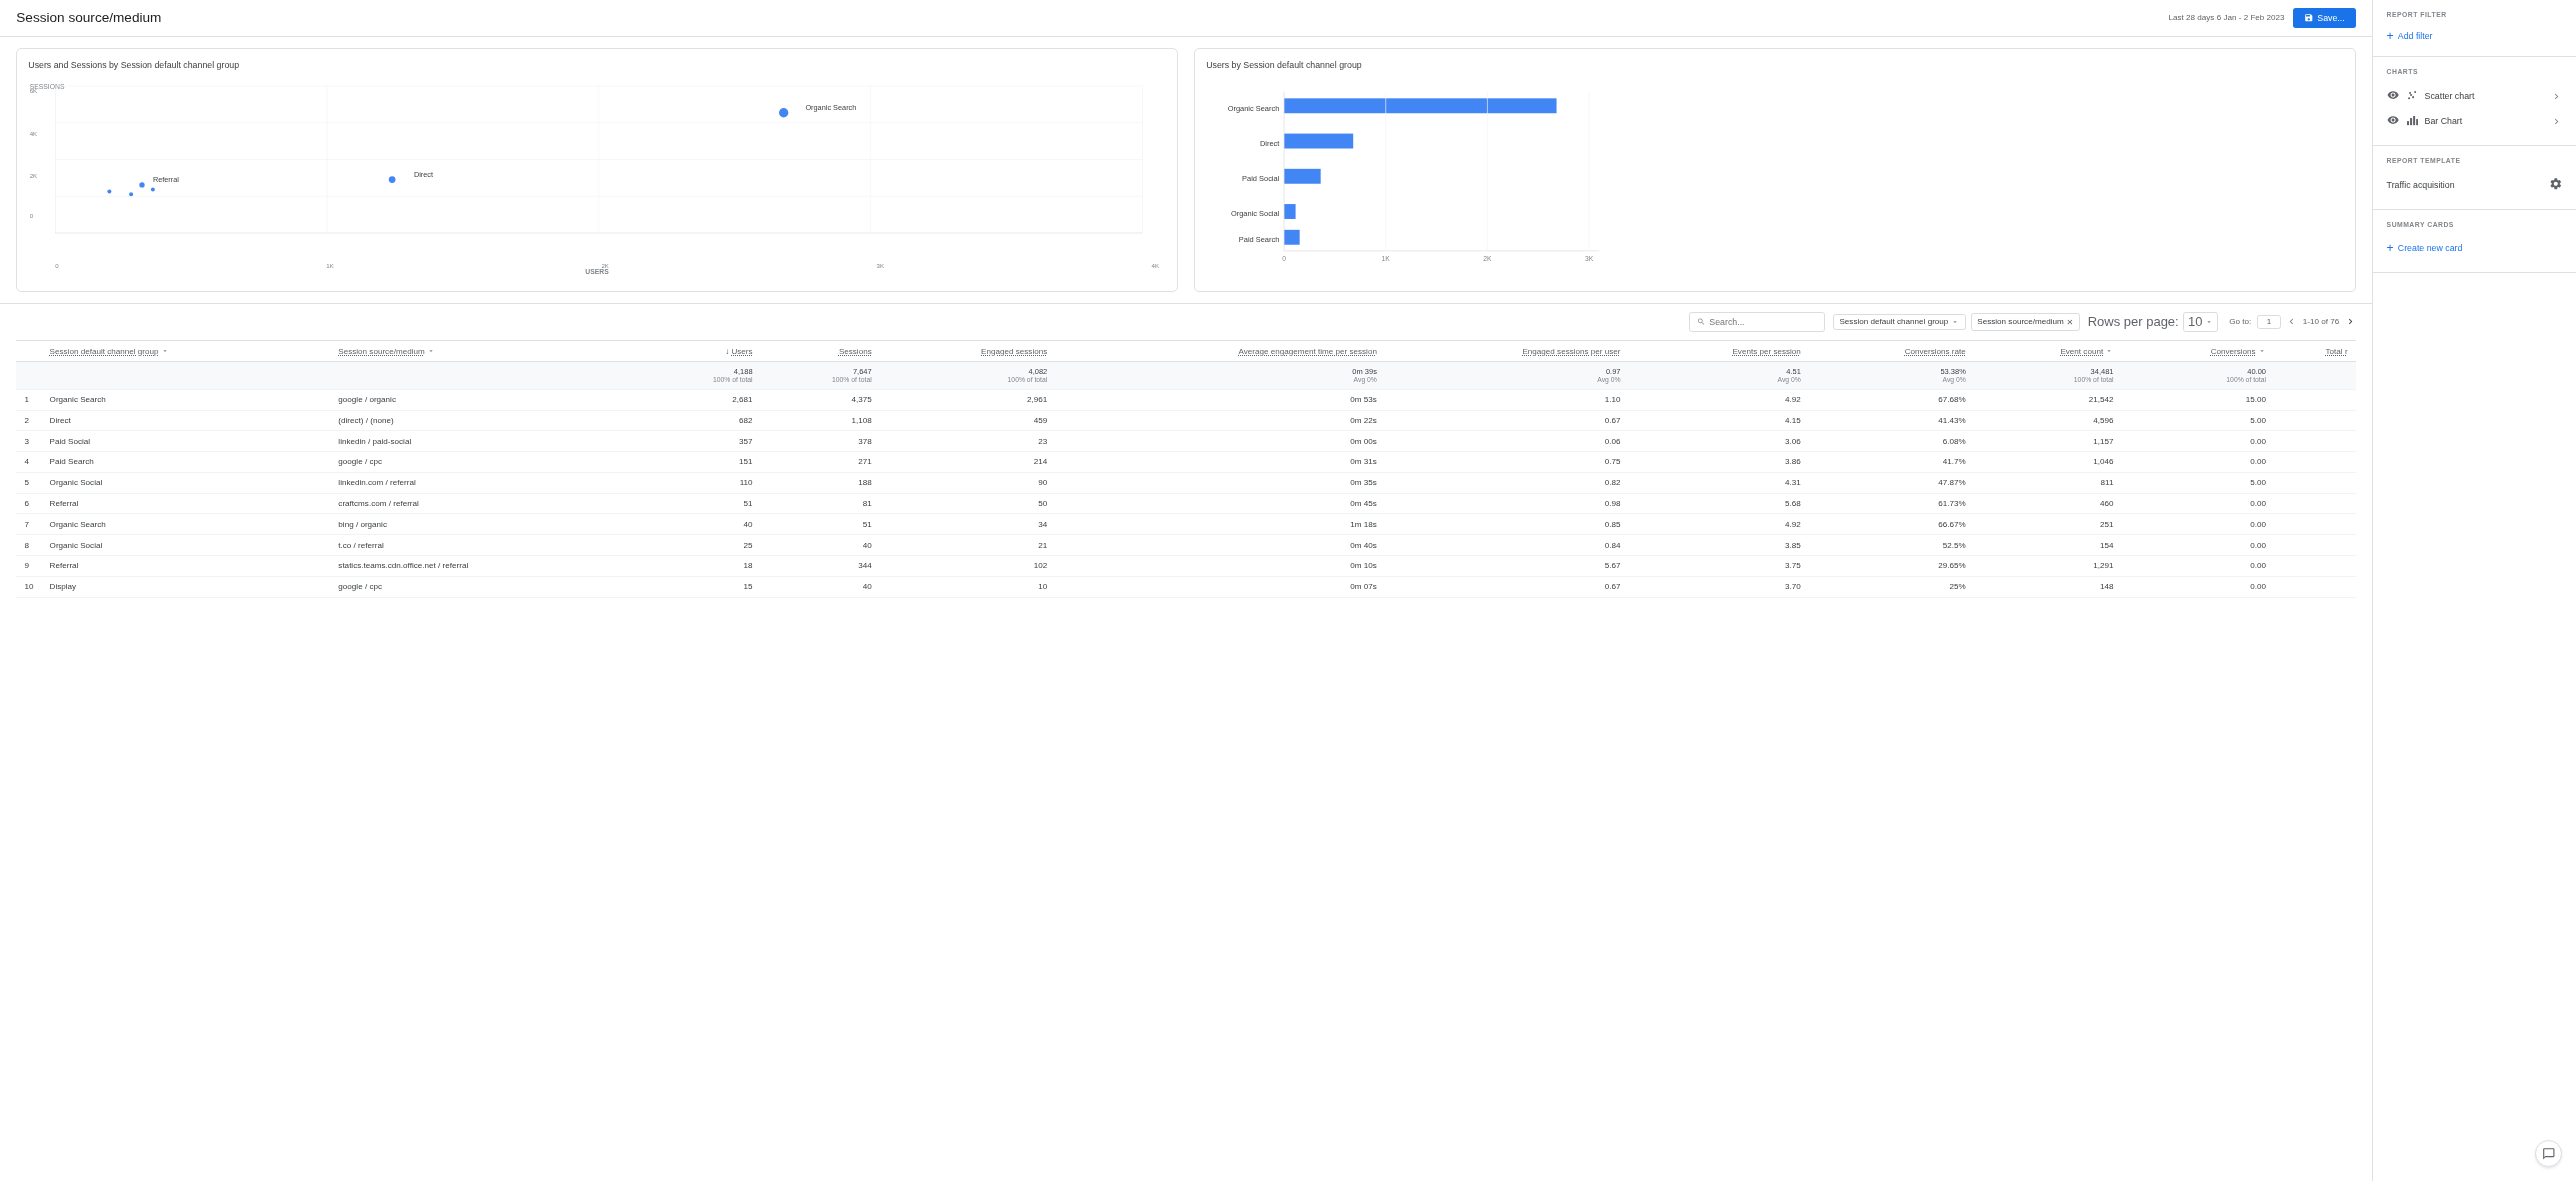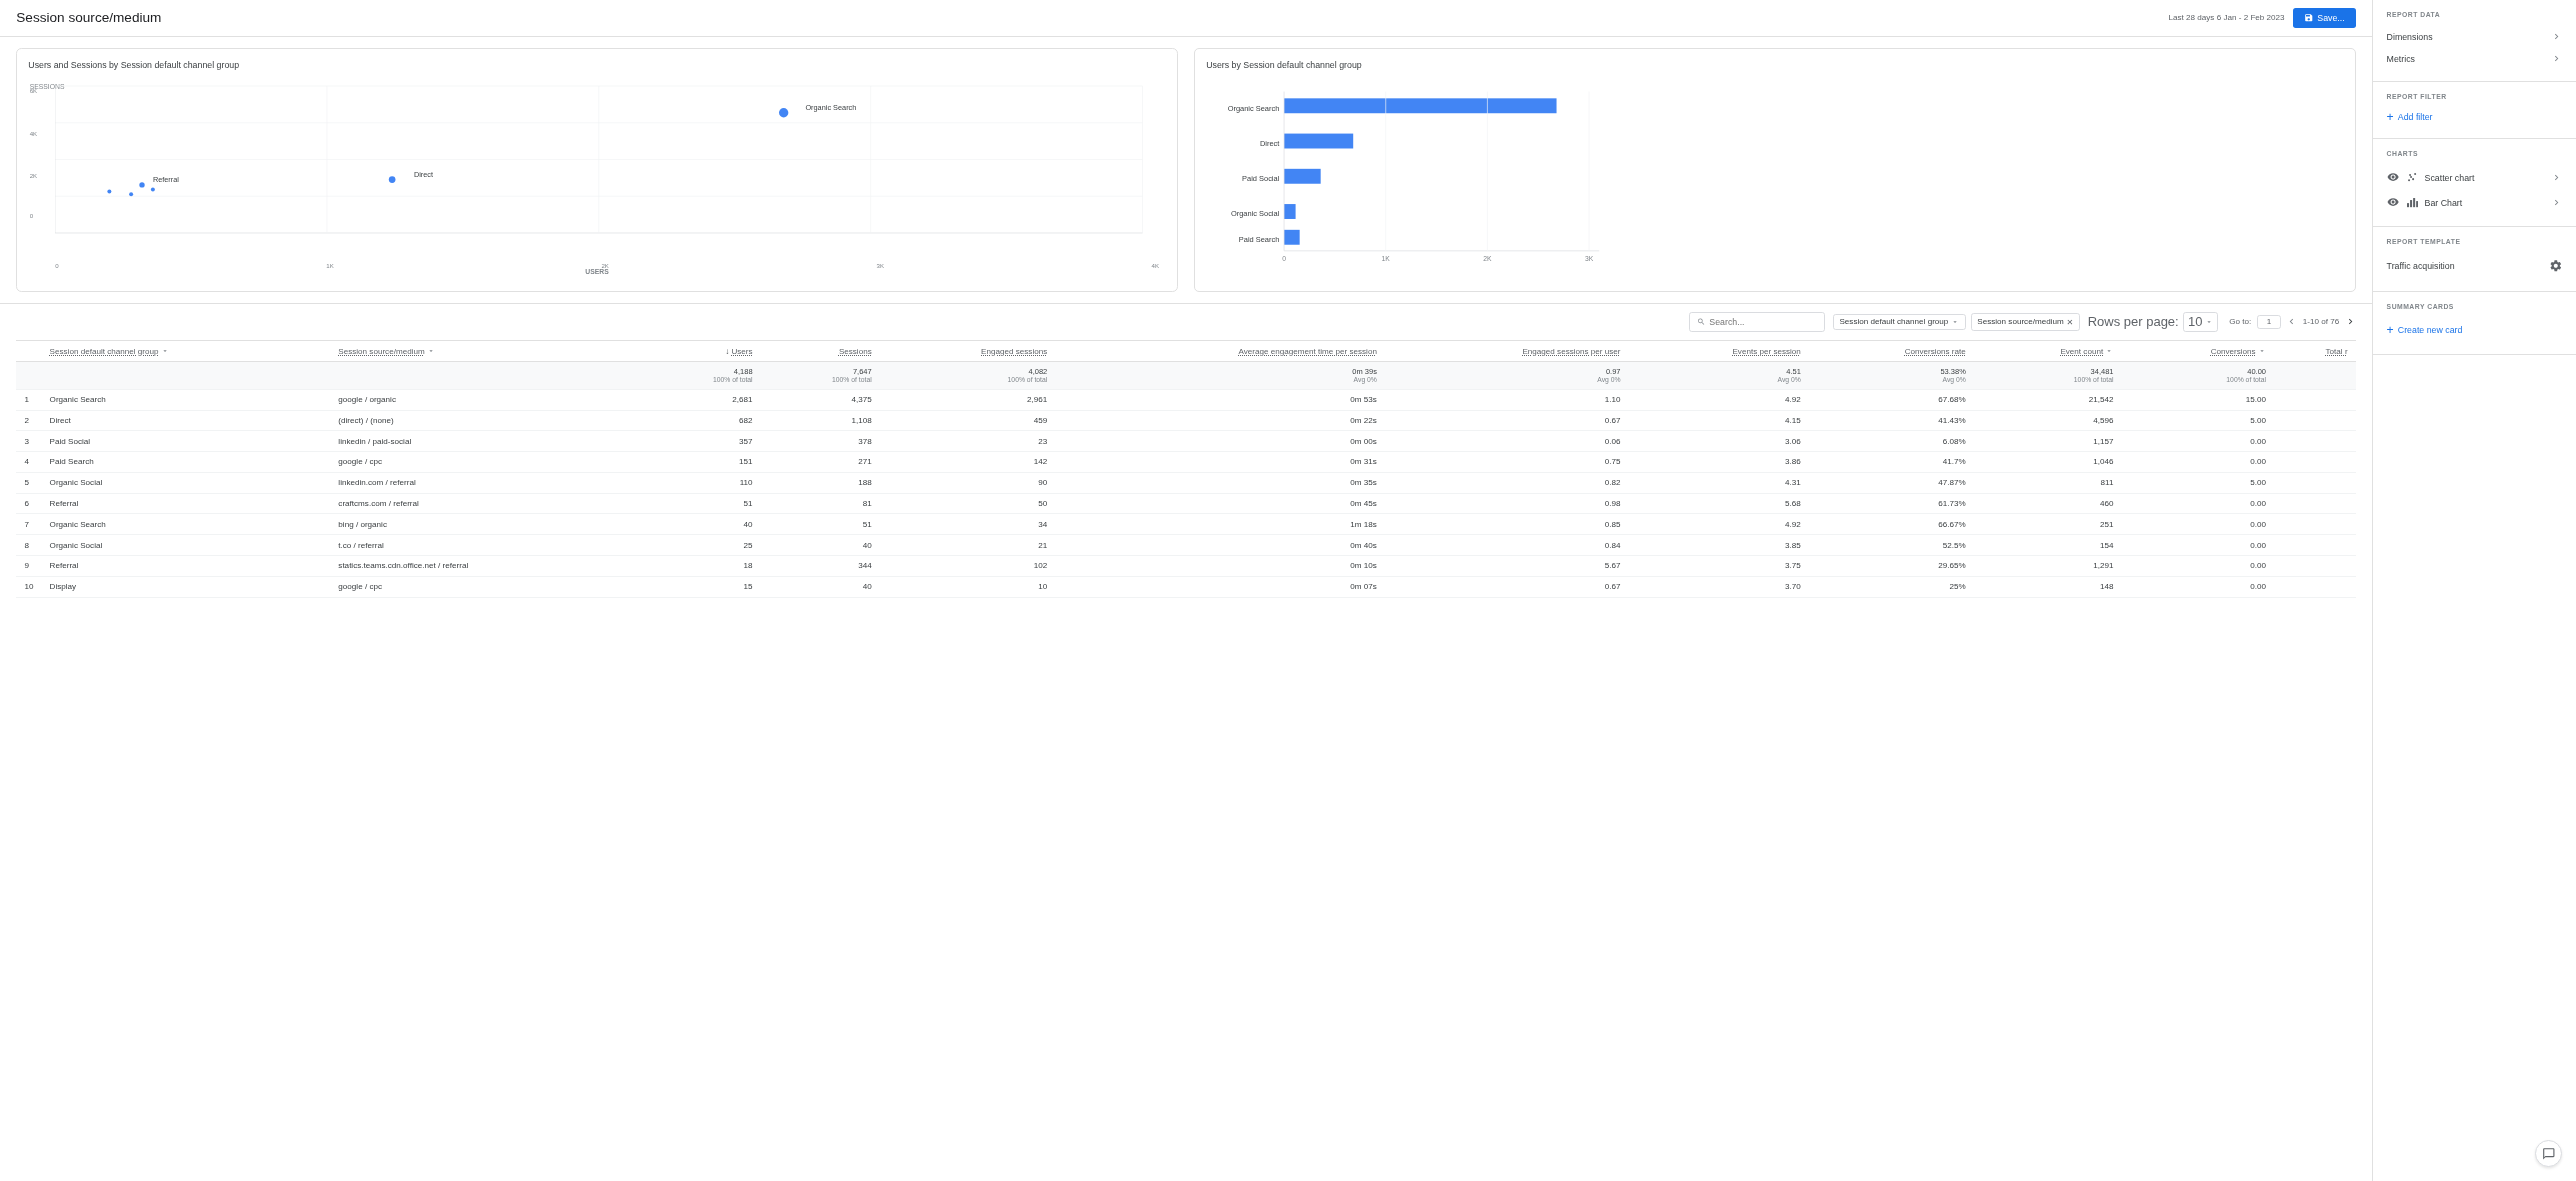--- a/index.html
+++ b/index.html
@@ -349,21 +349,21 @@
     <td>1,157</td>
     <td>0.00</td>
     <td></td>
   </tr>
           <tr>
     <td class="left">4</td>
     <td class="left">Paid Search</td>
     <td class="left">google / cpc</td>
     <td>151</td>
     <td>271</td>
-    <td>142</td>
+    <td>214</td>
     <td>0m 31s</td>
     <td>0.75</td>
     <td>3.86</td>
     <td>41.7%</td>
     <td>1,046</td>
     <td>0.00</td>
     <td></td>
   </tr>
           <tr>
     <td class="left">5</td>
@@ -455,35 +455,20 @@
     <td>0.00</td>
     <td></td>
   </tr>
         </tbody>
     </table>
   </div>
 </div>
 
 <div class="right-panel">
 
-  <div class="panel-section">
-    <div class="panel-section-title">REPORT DATA</div>
-    <div class="panel-row">
-      <span class="panel-row-label">Dimensions</span>
-      <svg width="11" height="11" viewBox="0 0 24 24" fill="#80868b">
-          <path d="M8.59 16.59L13.17 12 8.59 7.41 10 6l6 6-6 6-1.41-1.41z"></path>
-        </svg>
-    </div>
-    <div class="panel-row">
-      <span class="panel-row-label">Metrics</span>
-      <svg width="11" height="11" viewBox="0 0 24 24" fill="#80868b">
-          <path d="M8.59 16.59L13.17 12 8.59 7.41 10 6l6 6-6 6-1.41-1.41z"></path>
-        </svg>
-    </div>
-  </div>
 
   <div class="panel-section">
     <div class="panel-section-title">REPORT FILTER</div>
     <div class="add-filter-btn">
       <span class="plus-icon">+</span>
       <span>Add filter</span>
     </div>
   </div>
 
   <div class="panel-section">

